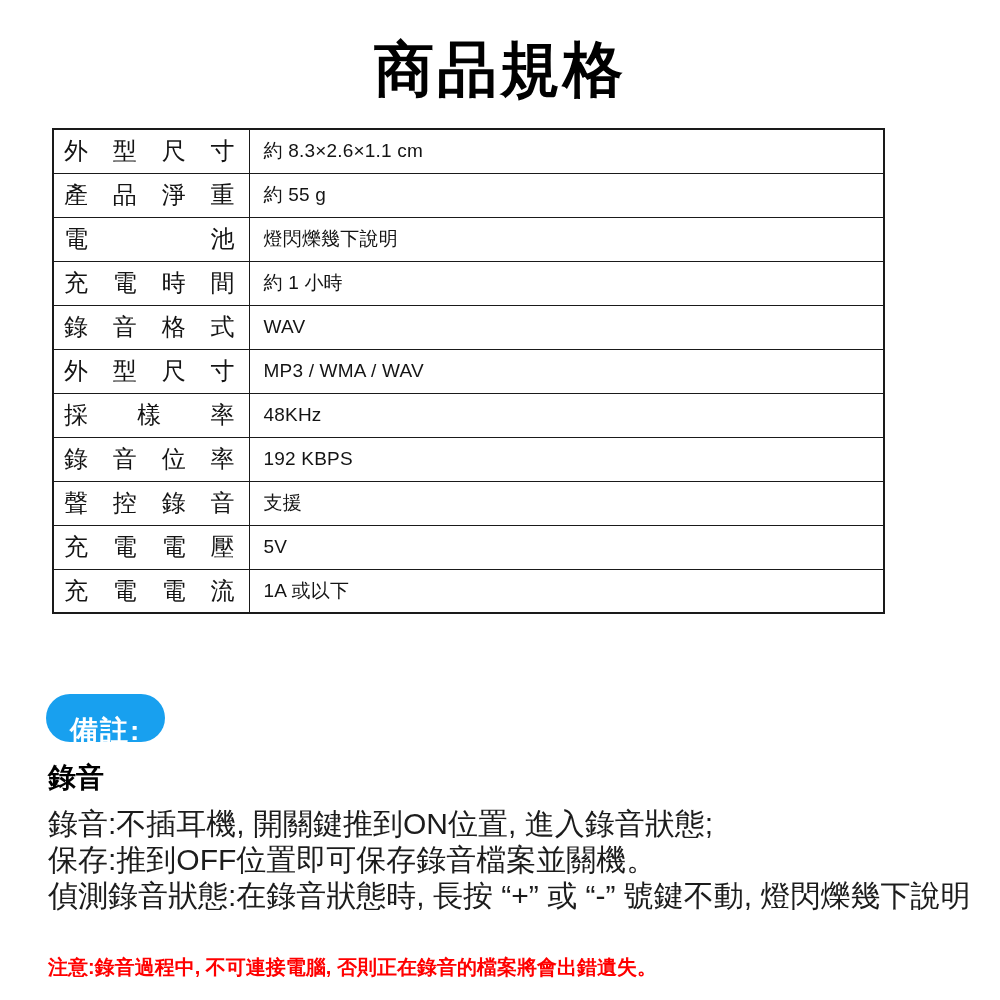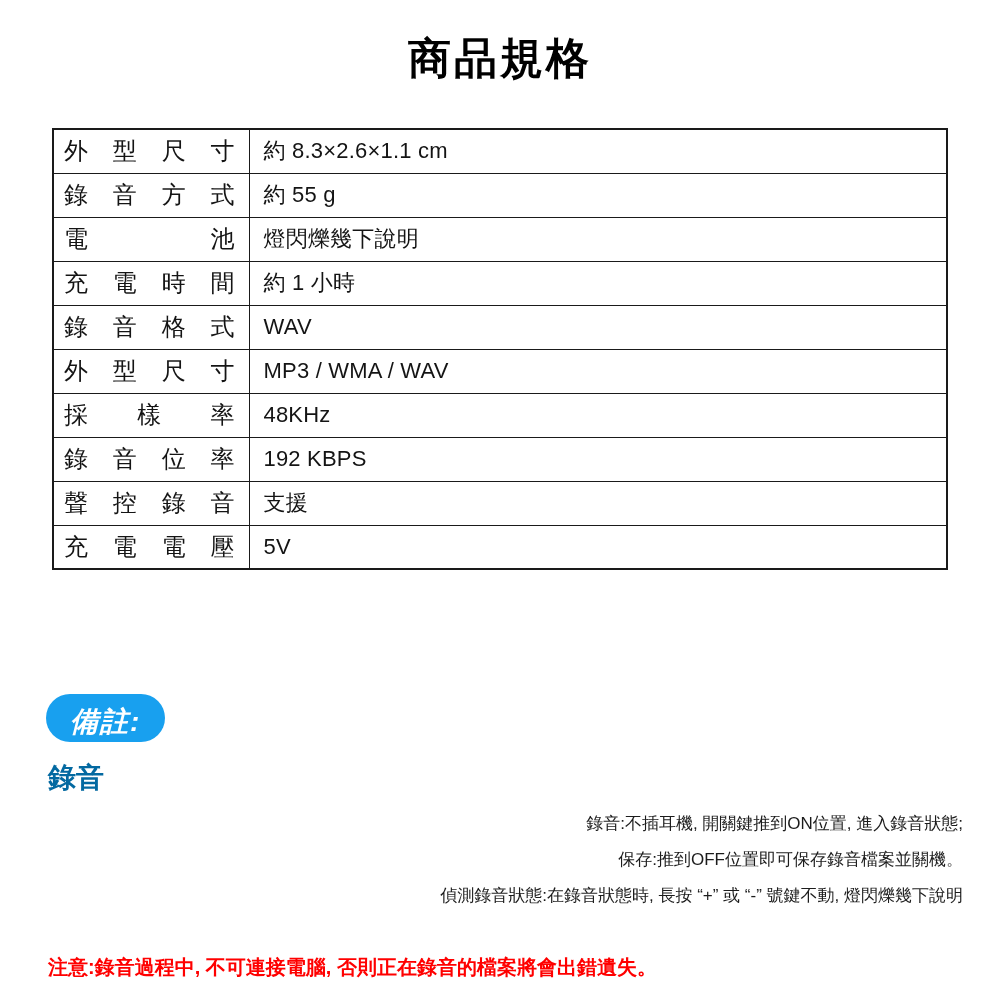--- a/index.html
+++ b/index.html
@@ -7,63 +7,62 @@
   body {
     position:relative;
     background:#ffffff;
     color:#141414;
     font-family:"Liberation Sans","DejaVu Sans",sans-serif;
     overflow:hidden;
   }
   .page-title {
     position:absolute; top:30px; left:0; width:100%;
     text-align:center;
-    font-size:43px; font-weight:700; letter-spacing:3px; color:#000;
+    font-size:60px; font-weight:700; letter-spacing:3px; color:#000;
   }
   table.spec-table {
-    position:absolute; top:128px; left:52px; width:896px;
+    position:absolute; top:128px; left:52px; width:833px;
     border-collapse:collapse; table-layout:fixed;
     border:2.5px solid #1a1a1a;
   }
   .spec-table td {
     border:1.5px solid #1a1a1a;
     height:44px;
     vertical-align:middle;
-    font-size:22px;
+    font-size:19px;
     background:#fff;
   }
   .spec-table td.spec-label {
     width:196px;
     padding:0 14px 0 10px;
     font-size:24px;
     text-align:justify;
     text-align-last:justify;
   }
   .spec-table td.spec-value {
     padding-left:14px;
     letter-spacing:0.2px;
   }
   .notes-badge {
     position:absolute; left:46px; top:694px;
     height:48px; line-height:48px;
-    padding:4px 24px;
+    padding:13px 24px;
     background:#18A0EF;
     color:#ffffff;
     font-size:28px; font-weight:700;
     border-radius:26px;
     letter-spacing:2px;
-    font-style:italic;
   }
   .section-heading {
     position:absolute; left:48px; top:759px;
-    font-size:28px; font-weight:700; color:#0369a1;
+    font-size:28px; font-weight:700; color:#000000;
   }
   .notes-block {
     position:absolute; left:48px; top:806px; width:915px;
-    font-size:17px; line-height:36px; color:#1c1c1c;text-align:right;
+    font-size:30px; line-height:36px; color:#1c1c1c;
   }
   .note-line { height:36px; white-space:nowrap; }
   .warning-line {
     position:absolute; left:48px; top:954px; width:930px;
     font-size:20px; font-weight:700;
     color:#FF0000;
     white-space:nowrap;
   }
 </style>
 </head>
@@ -71,21 +70,21 @@
 
 <div class="page-title">商品規格</div>
 
 <table class="spec-table">
   <tbody>
     <tr>
       <td class="spec-label">外型尺寸</td>
       <td class="spec-value">約 8.3×2.6×1.1 cm</td>
     </tr>
     <tr>
-      <td class="spec-label">錄音方式</td>
+      <td class="spec-label">產品淨重</td>
       <td class="spec-value">約 55 g</td>
     </tr>
     <tr>
       <td class="spec-label">電池</td>
       <td class="spec-value">燈閃爍幾下說明</td>
     </tr>
     <tr>
       <td class="spec-label">充電時間</td>
       <td class="spec-value">約 1 小時</td>
     </tr>
@@ -106,20 +105,24 @@
       <td class="spec-value">192 KBPS</td>
     </tr>
     <tr>
       <td class="spec-label">聲控錄音</td>
       <td class="spec-value">支援</td>
     </tr>
     <tr>
       <td class="spec-label">充電電壓</td>
       <td class="spec-value">5V</td>
     </tr>
+    <tr>
+      <td class="spec-label">充電電流</td>
+      <td class="spec-value">1A 或以下</td>
+    </tr>
   </tbody>
 </table>
 
 <div class="notes-badge">備註:</div>
 
 <div class="section-heading">錄音</div>
 
 <div class="notes-block">
   <div class="note-line">錄音:不插耳機, 開關鍵推到ON位置, 進入錄音狀態;</div>
   <div class="note-line">保存:推到OFF位置即可保存錄音檔案並關機。</div>

